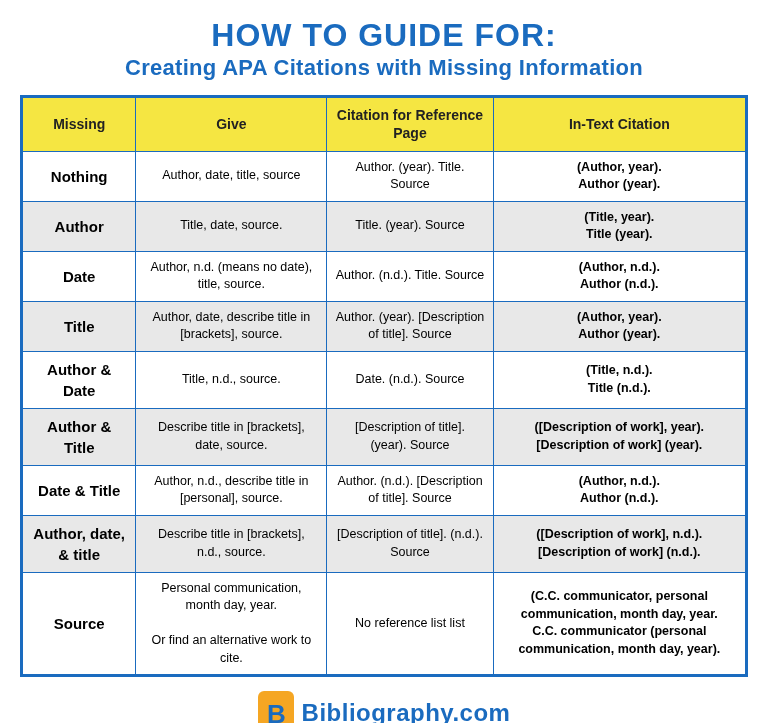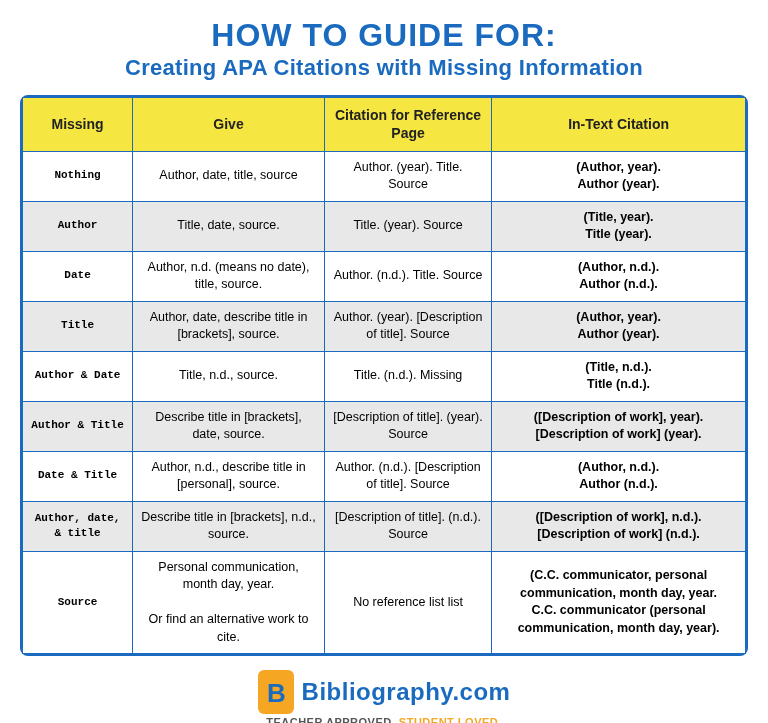--- a/index.html
+++ b/index.html
@@ -26,21 +26,21 @@
       color: #1a6bbf;
       font-size: 22px;
       font-weight: 700;
       text-align: center;
       margin-bottom: 14px;
       letter-spacing: 0.3px;
     }
     .table-wrapper {
       width: 100%;
       border: 2.5px solid #1a6bbf;
-      border-radius: 8px;
+      border-radius: 0;
     }
     table {
       width: 100%;
       border-collapse: collapse;
     }
     thead tr th {
       background: #f5e642;
       color: #222;
       font-size: 14px;
       font-weight: 800;
@@ -59,22 +59,21 @@
     }
     tbody tr:nth-child(odd) td {
       background: #fff;
     }
     tbody tr:nth-child(even) td {
       background: #e8e8e8;
     }
     
     tbody tr td:first-child {
       font-weight: 700;
-      font-size: 11px;
-      font-family: Liberation Mono, monospace;
+      font-size: 15px;
     }
     
     tbody tr td:last-child {
       font-weight: 700;
     }
     .footer {
       display: flex;
       flex-direction: column;
       align-items: center;
       margin-top: 14px;
@@ -155,21 +154,21 @@
         <tr>
           <td style="white-space: pre-wrap;">Title</td>
           <td style="white-space: pre-wrap;">Author, date, describe title in [brackets], source.</td>
           <td style="white-space: pre-wrap;">Author. (year). [Description of title]. Source</td>
           <td style="white-space: pre-wrap;">(Author, year).
 Author (year).</td>
         </tr>
         <tr>
           <td style="white-space: pre-wrap;">Author &amp; Date</td>
           <td style="white-space: pre-wrap;">Title, n.d., source.</td>
-          <td style="white-space: pre-wrap;">Title. (n.d.). Missing</td>
+          <td style="white-space: pre-wrap;">Date. (n.d.). Source</td>
           <td style="white-space: pre-wrap;">(Title, n.d.).
 Title (n.d.).</td>
         </tr>
         <tr>
           <td style="white-space: pre-wrap;">Author &amp; Title</td>
           <td style="white-space: pre-wrap;">Describe title in [brackets], date, source.</td>
           <td style="white-space: pre-wrap;">[Description of title]. (year). Source</td>
           <td style="white-space: pre-wrap;">([Description of work], year).
 [Description of work] (year).</td>
         </tr>

